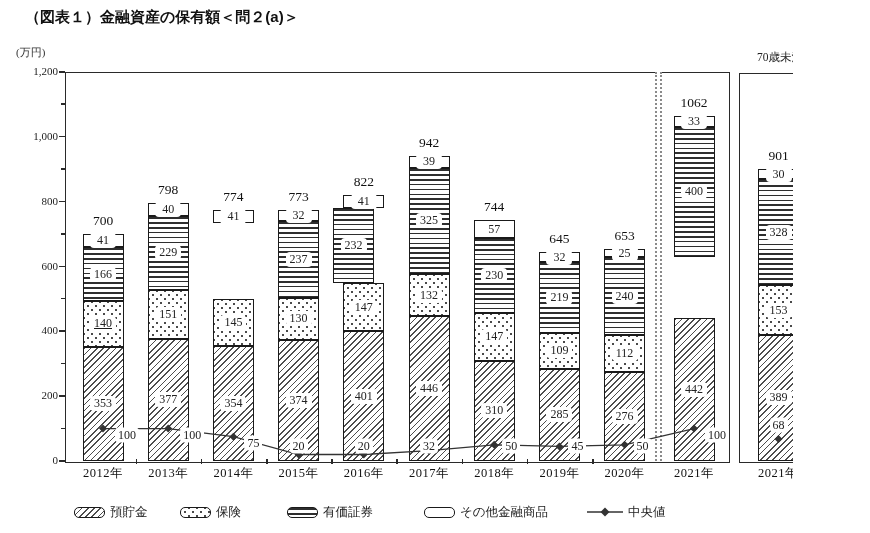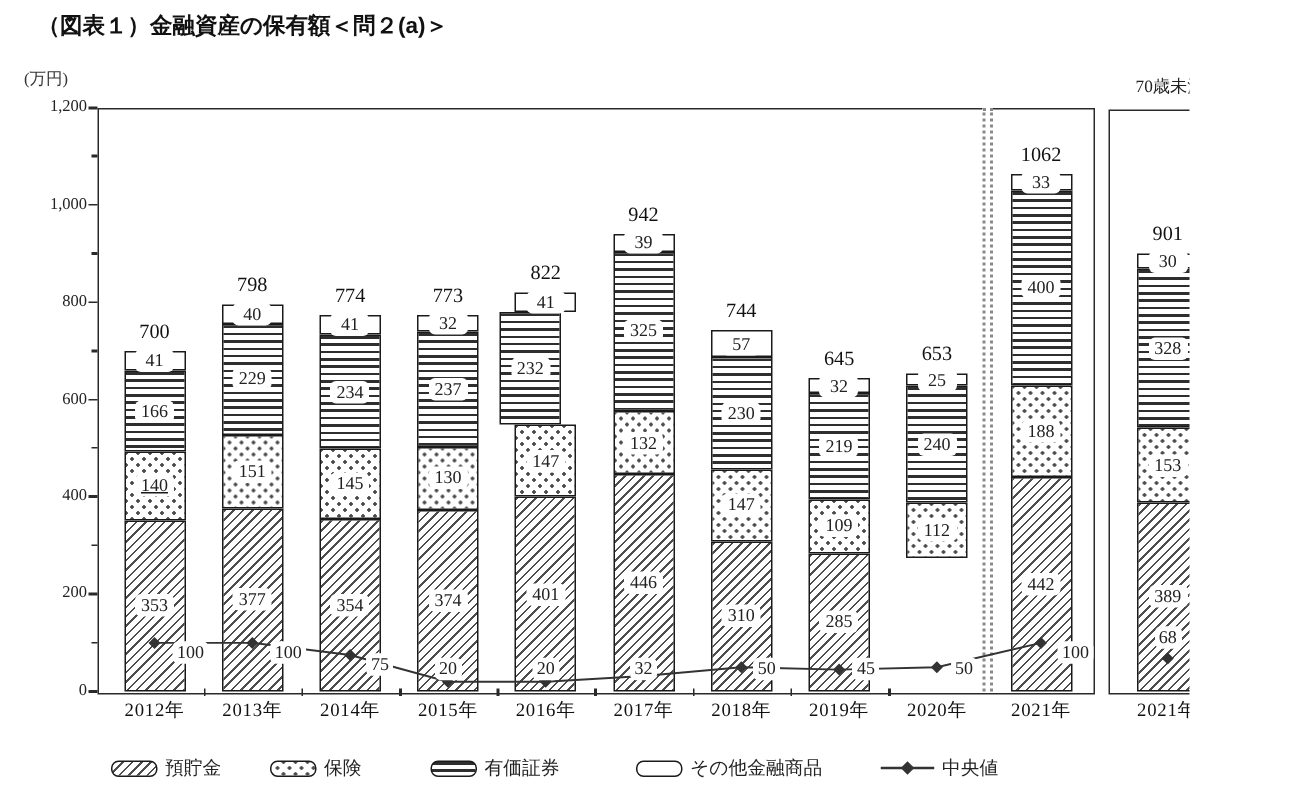--- a/index.html
+++ b/index.html
@@ -149,23 +149,20 @@
       <div class="seg pat-other" style="left: 82.7px; bottom: 245.394px; width: 41px; height: 12.9667px;">
         <span class="vlabel">40</span>
       </div>
       <div class="total-label" style="left: 103.2px; bottom: 263.361px;">798</div>
       <div class="seg pat-deposit" style="left: 147.9px; bottom: 0px; width: 41px; height: 114.755px;">
         <span class="vlabel">354</span>
       </div>
       <div class="seg pat-insurance" style="left: 147.9px; bottom: 114.755px; width: 41px; height: 47.0042px;">
         <span class="vlabel">145</span>
       </div>
-      <div class="seg pat-securities" style="left: 147.9px; bottom: 161.759px; width: 41px; height: 75.855px;">
-        <span class="vlabel">234</span>
-      </div>
       <div class="seg pat-other" style="left: 147.9px; bottom: 237.614px; width: 41px; height: 13.2908px;">
         <span class="vlabel">41</span>
       </div>
       <div class="total-label" style="left: 168.4px; bottom: 255.905px;">774</div>
       <div class="seg pat-deposit" style="left: 213.1px; bottom: 0px; width: 41px; height: 121.238px;">
         <span class="vlabel">374</span>
       </div>
       <div class="seg pat-insurance" style="left: 213.1px; bottom: 121.238px; width: 41px; height: 42.1417px;">
         <span class="vlabel">130</span>
       </div>
@@ -221,35 +218,35 @@
       <div class="seg pat-insurance" style="left: 473.9px; bottom: 92.3875px; width: 41px; height: 35.3342px;">
         <span class="vlabel">109</span>
       </div>
       <div class="seg pat-securities" style="left: 473.9px; bottom: 127.722px; width: 41px; height: 70.9925px;">
         <span class="vlabel">219</span>
       </div>
       <div class="seg pat-other" style="left: 473.9px; bottom: 198.714px; width: 41px; height: 10.3733px;">
         <span class="vlabel">32</span>
       </div>
       <div class="total-label" style="left: 494.4px; bottom: 214.087px;">645</div>
+      <div class="seg pat-deposit" style="left: 539.1px; bottom: 0px; width: 41px; height: 89.47px;">
+        <span class="vlabel">276</span>
+      </div>
       <div class="seg pat-insurance" style="left: 539.1px; bottom: 89.47px; width: 41px; height: 36.3067px;">
         <span class="vlabel">112</span>
       </div>
       <div class="seg pat-securities" style="left: 539.1px; bottom: 125.777px; width: 41px; height: 77.8px;">
         <span class="vlabel">240</span>
       </div>
       <div class="seg pat-other" style="left: 539.1px; bottom: 203.577px; width: 41px; height: 8.10417px;">
         <span class="vlabel">25</span>
       </div>
       <div class="total-label" style="left: 559.6px; bottom: 216.681px;">653</div>
       <div class="seg pat-deposit" style="left: 608.5px; bottom: 0px; width: 41px; height: 143.282px;">
         <span class="vlabel">442</span>
-      </div>
-      <div class="seg pat-insurance" style="left: 608.5px; bottom: 143.282px; width: 41px; height: 60.9433px;">
-        <span class="vlabel">188</span>
       </div>
       <div class="seg pat-securities" style="left: 608.5px; bottom: 204.225px; width: 41px; height: 129.667px;">
         <span class="vlabel">400</span>
       </div>
       <div class="seg pat-other" style="left: 608.5px; bottom: 333.892px; width: 41px; height: 10.6975px;">
         <span class="vlabel">33</span>
       </div>
       <div class="total-label" style="left: 629px; bottom: 349.589px;">1062</div>
       <svg width="663" height="389" class="median-svg">
         <polyline points="38,356.5833333333333 103.2,356.5833333333333 168.4,364.6875 233.60000000000002,382.51666666666665 298.8,382.51666666666665 364,378.62666666666667 429.20000000000005,372.7916666666667 494.40000000000003,374.4125 559.6,372.7916666666667 629,356.5833333333333" fill="none" stroke="#333" stroke-width="1.3"></polyline>

